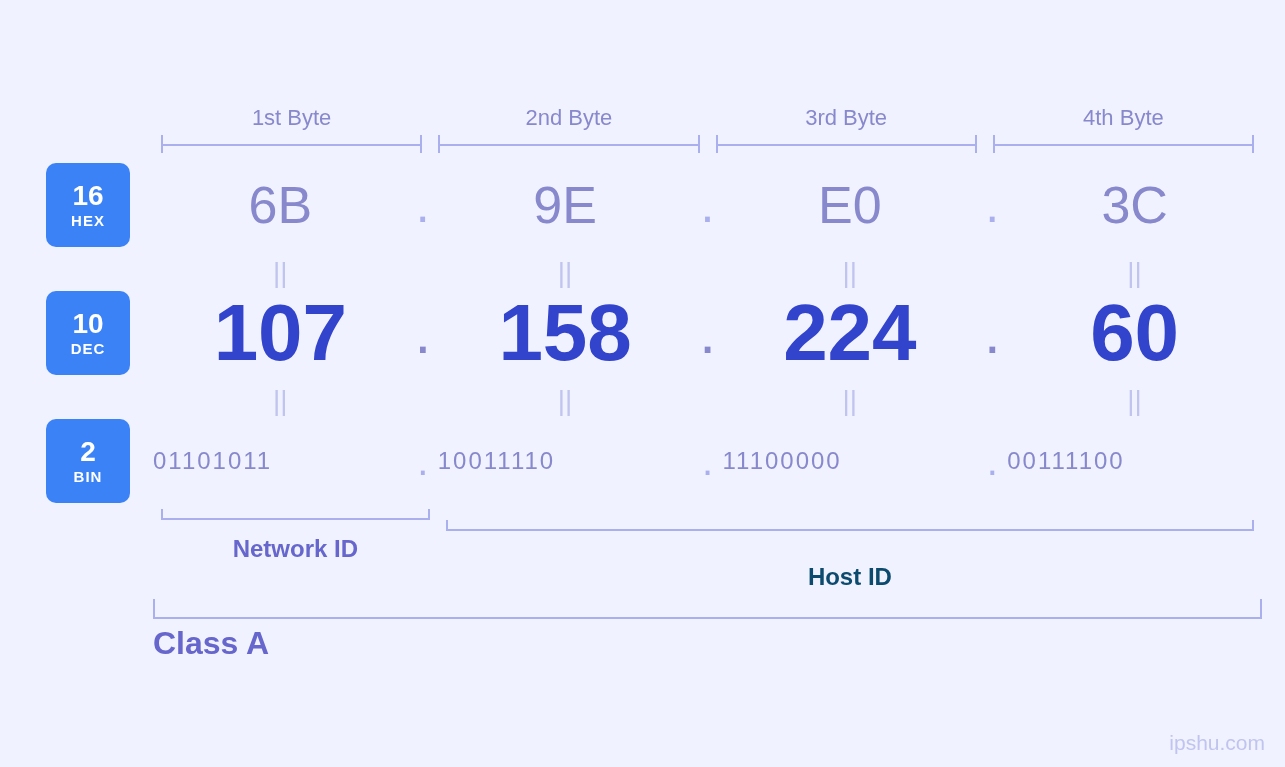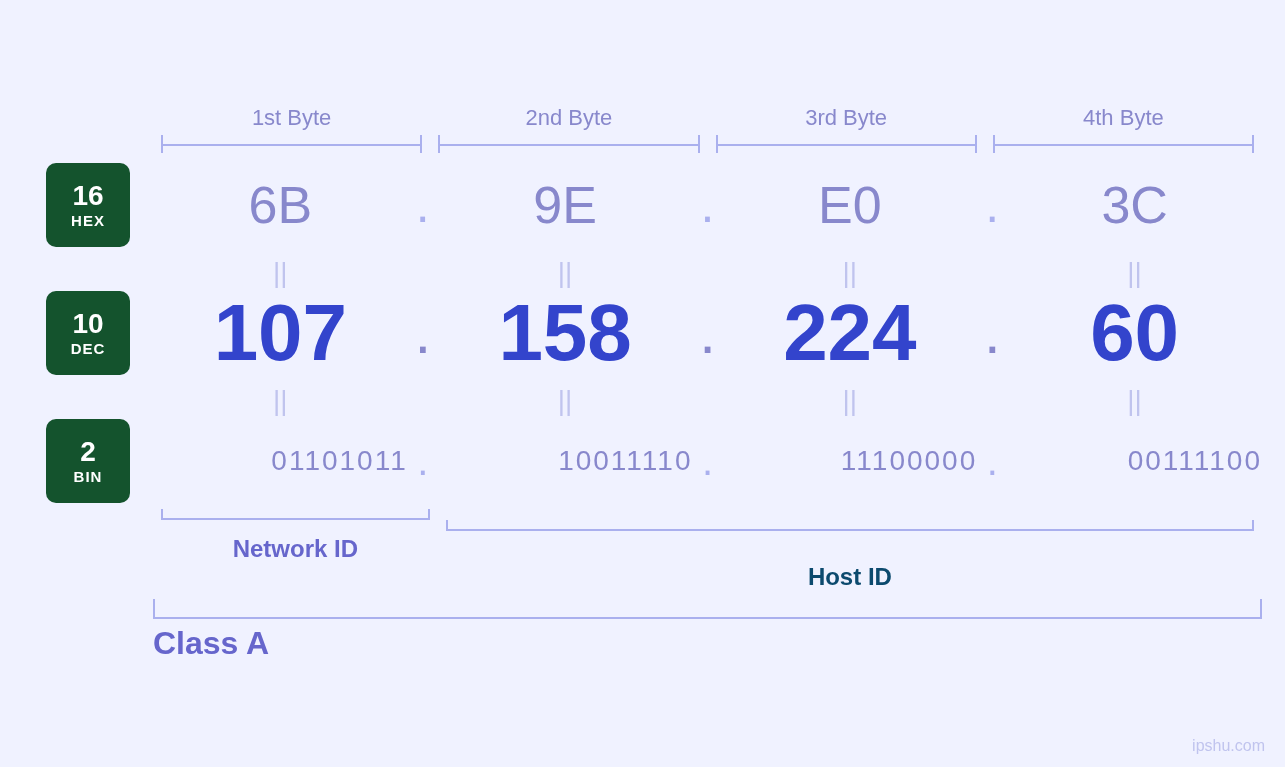--- a/index.html
+++ b/index.html
@@ -96,21 +96,21 @@
       display: grid;
       grid-template-columns: 130px 1fr 30px 1fr 30px 1fr 30px 1fr;
       width: 100%;
       align-items: center;
       margin-bottom: 4px;
     }
 
     .base-badge {
       width: 84px;
       height: 84px;
-      background: #14532d;
+      background: #3b82f6;
       border-radius: 10px;
       display: flex;
       flex-direction: column;
       align-items: center;
       justify-content: center;
       color: white;
       margin: auto;
     }
     .base-badge .base-num {
       font-size: 28px;
@@ -130,23 +130,23 @@
       font-weight: 300;
     }
     .dec-value {
       text-align: center;
       color: #3344cc;
       font-size: 80px;
       font-weight: 600;
       line-height: 1;
     }
     .bin-value {
-      text-align: right;
+      text-align: left;
       color: #8888cc;
-      font-size: 28px;
+      font-size: 24px;
       font-weight: 400;
       letter-spacing: 2px;
     }
 
     .dot-sep {
       text-align: center;
       font-size: 60px;
       color: #8888cc;
       line-height: 1;
     }
@@ -310,21 +310,21 @@
       color: #6666cc;
       font-size: 32px;
       font-weight: 600;
     }
 
     .watermark {
       position: absolute;
       bottom: 12px;
       right: 20px;
       color: #c0c4ee;
-      font-size: 16px;
+      font-size: 21px;
     }
   </style>
 </head>
 <body>
 
 <div class="main-container">
 
   <div class="byte-labels">
     <div class="byte-label-spacer"></div>
     <div class="byte-label">1st Byte</div>

